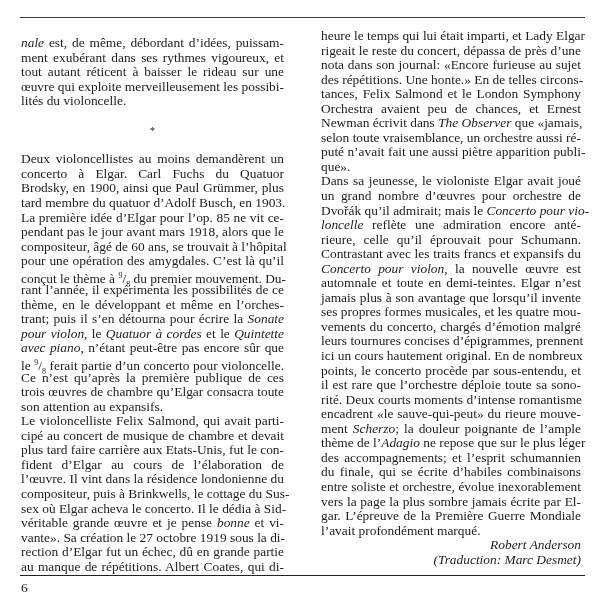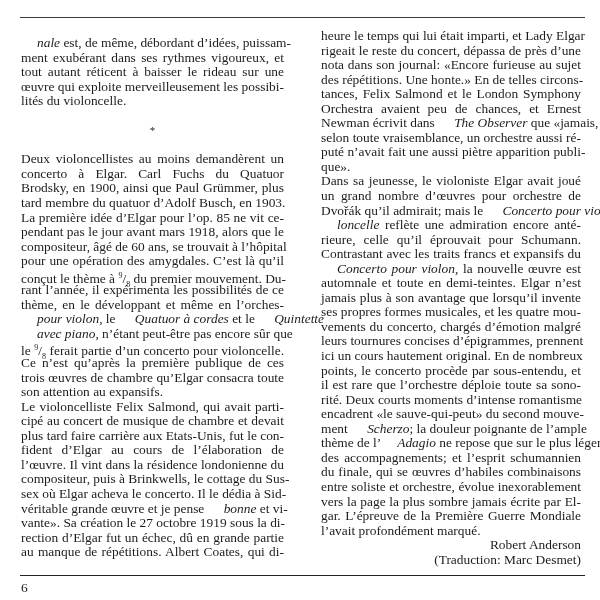--- a/index.html
+++ b/index.html
@@ -7,25 +7,25 @@
          font-family:"Liberation Serif", "DejaVu Serif", serif; color:#1c1c1c; }
   .rule { position:absolute; height:1px; background:#3a3a3a; }
   .rule.top { left:20px; top:17px; width:565px; }
   .rule.bottom { left:20px; top:575px; width:565px; background:#222; }
   .col { position:absolute; top:36px; }
   .col.left { left:21px; width:263px; }
   .col.right { left:321px; width:260px; top:29px; }
   .ln { display:block; font-size:13.4px; line-height:14.55px; height:14.55px;
         white-space:nowrap; text-align:justify; text-align-last:justify; overflow:visible; }
   .ln.last { text-align-last:left; }
-  .ln.right-al { text-align:center; text-align-last:right; }
+  .ln.right-al { text-align:center; text-align-last:right; font-style:italic; }
   .ln.center { text-align:center; text-align-last:center; font-size:11px; }
   .ln.gap { height:14.55px; }
   .pageno { position:absolute; left:21px; top:580px; font-size:13.5px; }
-  i { font-style:italic;margin-left:16px; }
+  i { font-style:italic; }
 </style>
 </head>
 <body>
 
 <div class="rule top"></div>
 
 <div class="col left" id="colL">
     <span class="ln"><i>nale</i> est, de même, débordant d’idées, puissam-</span>
     <span class="ln">ment exubérant dans ses rythmes vigoureux, et</span>
     <span class="ln">tout autant réticent à baisser le rideau sur une</span>
@@ -38,20 +38,21 @@
     <span class="ln">concerto à Elgar. Carl Fuchs du Quatuor</span>
     <span class="ln">Brodsky, en 1900, ainsi que Paul Grümmer, plus</span>
     <span class="ln">tard membre du quatuor d’Adolf Busch, en 1903.</span>
     <span class="ln">La première idée d’Elgar pour l’op. 85 ne vit ce-</span>
     <span class="ln">pendant pas le jour avant mars 1918, alors que le</span>
     <span class="ln">compositeur, âgé de 60 ans, se trouvait à l’hôpital</span>
     <span class="ln">pour une opération des amygdales. C’est là qu’il</span>
     <span class="ln">conçut le thème à <sup style="font-size:8px">9</sup>/<sub style="font-size:8px">8</sub> du premier mouvement. Du-</span>
     <span class="ln">rant l’année, il expérimenta les possibilités de ce</span>
     <span class="ln">thème, en le développant et même en l’orches-</span>
+    <span class="ln">trant; puis il s’en détourna pour écrire la <i>Sonate</i></span>
     <span class="ln"><i>pour violon</i>, le <i>Quatuor à cordes</i> et le <i>Quintette</i></span>
     <span class="ln"><i>avec piano</i>, n’étant peut-être pas encore sûr que</span>
     <span class="ln">le <sup style="font-size:8px">9</sup>/<sub style="font-size:8px">8</sub> ferait partie d’un concerto pour violoncelle.</span>
     <span class="ln">Ce n’est qu’après la première publique de ces</span>
     <span class="ln">trois œuvres de chambre qu’Elgar consacra toute</span>
     <span class="ln last">son attention au expansifs.</span>
     <span class="ln">Le violoncelliste Felix Salmond, qui avait parti-</span>
     <span class="ln">cipé au concert de musique de chambre et devait</span>
     <span class="ln">plus tard faire carrière aux Etats-Unis, fut le con-</span>
     <span class="ln">fident d’Elgar au cours de l’élaboration de</span>
@@ -83,25 +84,25 @@
     <span class="ln"><i>Concerto pour violon</i>, la nouvelle œuvre est</span>
     <span class="ln">automnale et toute en demi-teintes. Elgar n’est</span>
     <span class="ln">jamais plus à son avantage que lorsqu’il invente</span>
     <span class="ln">ses propres formes musicales, et les quatre mou-</span>
     <span class="ln">vements du concerto, chargés d’émotion malgré</span>
     <span class="ln">leurs tournures concises d’épigrammes, prennent</span>
     <span class="ln">ici un cours hautement original. En de nombreux</span>
     <span class="ln">points, le concerto procède par sous-entendu, et</span>
     <span class="ln">il est rare que l’orchestre déploie toute sa sono-</span>
     <span class="ln">rité. Deux courts moments d’intense romantisme</span>
-    <span class="ln">encadrent «le sauve-qui-peut» du second mouve-</span>
+    <span class="ln">encadrent «le sauve-qui-peut» du rieure mouve-</span>
     <span class="ln">ment <i>Scherzo</i>; la douleur poignante de l’ample</span>
     <span class="ln">thème de l’<i>Adagio</i> ne repose que sur le plus léger</span>
     <span class="ln">des accompagnements; et l’esprit schumannien</span>
-    <span class="ln">du finale, qui se œuvres d’habiles combinaisons</span>
+    <span class="ln">du finale, qui se écrite d’habiles combinaisons</span>
     <span class="ln">entre soliste et orchestre, évolue inexorablement</span>
     <span class="ln">vers la page la plus sombre jamais écrite par El-</span>
     <span class="ln">gar. L’épreuve de la Première Guerre Mondiale</span>
     <span class="ln last">l’avait profondément marqué.</span>
     <span class="ln right-al">Robert Anderson</span>
     <span class="ln right-al">(Traduction: Marc Desmet)</span>
   </div>
 
 <div class="rule bottom"></div>
 <div class="pageno">6</div>

